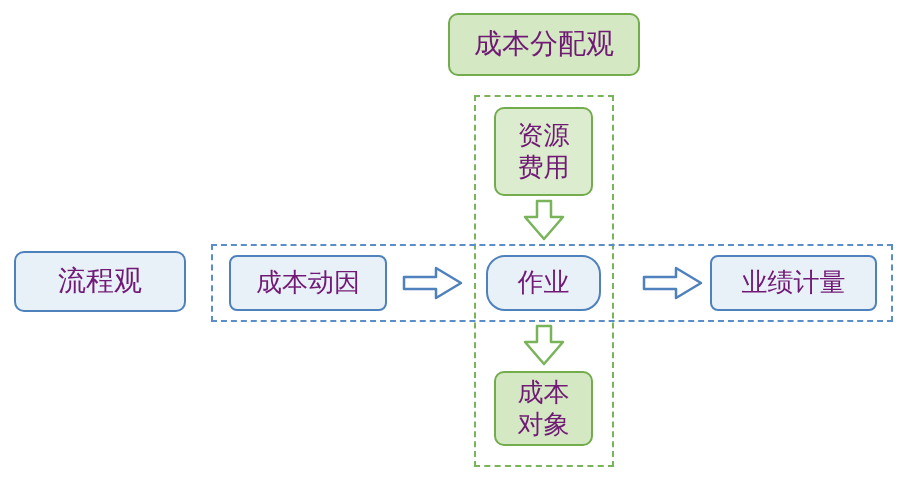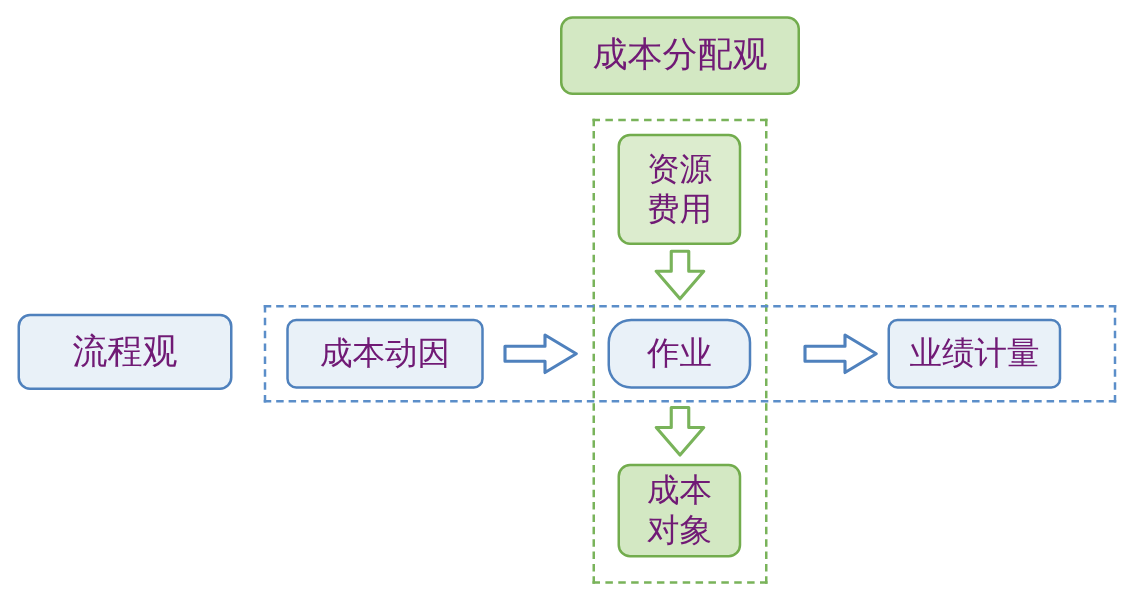--- a/index.html
+++ b/index.html
@@ -90,21 +90,21 @@
   <svg class="arrow" style="left:402px; top:264px;" width="62" height="38" viewBox="0 0 62 38">
     <polygon points="2,13 34,13 34,4 59,19 34,34 34,25 2,25" fill="#ffffff" stroke="#4f81bd" stroke-width="2.5" stroke-linejoin="round"></polygon>
   </svg>
 
   <div class="node blue-node fs-node" style="left:486px; top:255px; width:115px; height:56px; border-radius:19px;">作业</div>
 
   <svg class="arrow" style="left:642px; top:264px;" width="62" height="38" viewBox="0 0 62 38">
     <polygon points="2,13 34,13 34,4 59,19 34,34 34,25 2,25" fill="#ffffff" stroke="#4f81bd" stroke-width="2.5" stroke-linejoin="round"></polygon>
   </svg>
 
-  <div class="node blue-node fs-node" style="left:710px; top:255px; width:139px; height:56px; border-radius:8px;">业绩计量</div>
+  <div class="node blue-node fs-node" style="left:710px; top:255px; width:167px; height:56px; border-radius:8px;">业绩计量</div>
 
   <svg class="arrow" style="left:522px; top:324px;" width="44" height="42" viewBox="0 0 44 42">
     <polygon points="15,2 29,2 29,18 41,18 22,40 3,18 15,18" fill="#ffffff" stroke="#79b35a" stroke-width="2.5" stroke-linejoin="round"></polygon>
   </svg>
 
   <div class="node green-node-strong fs-node" style="left:494px; top:371px; width:99px; height:75px;">成本
 对象</div>
 
 </div>
 

